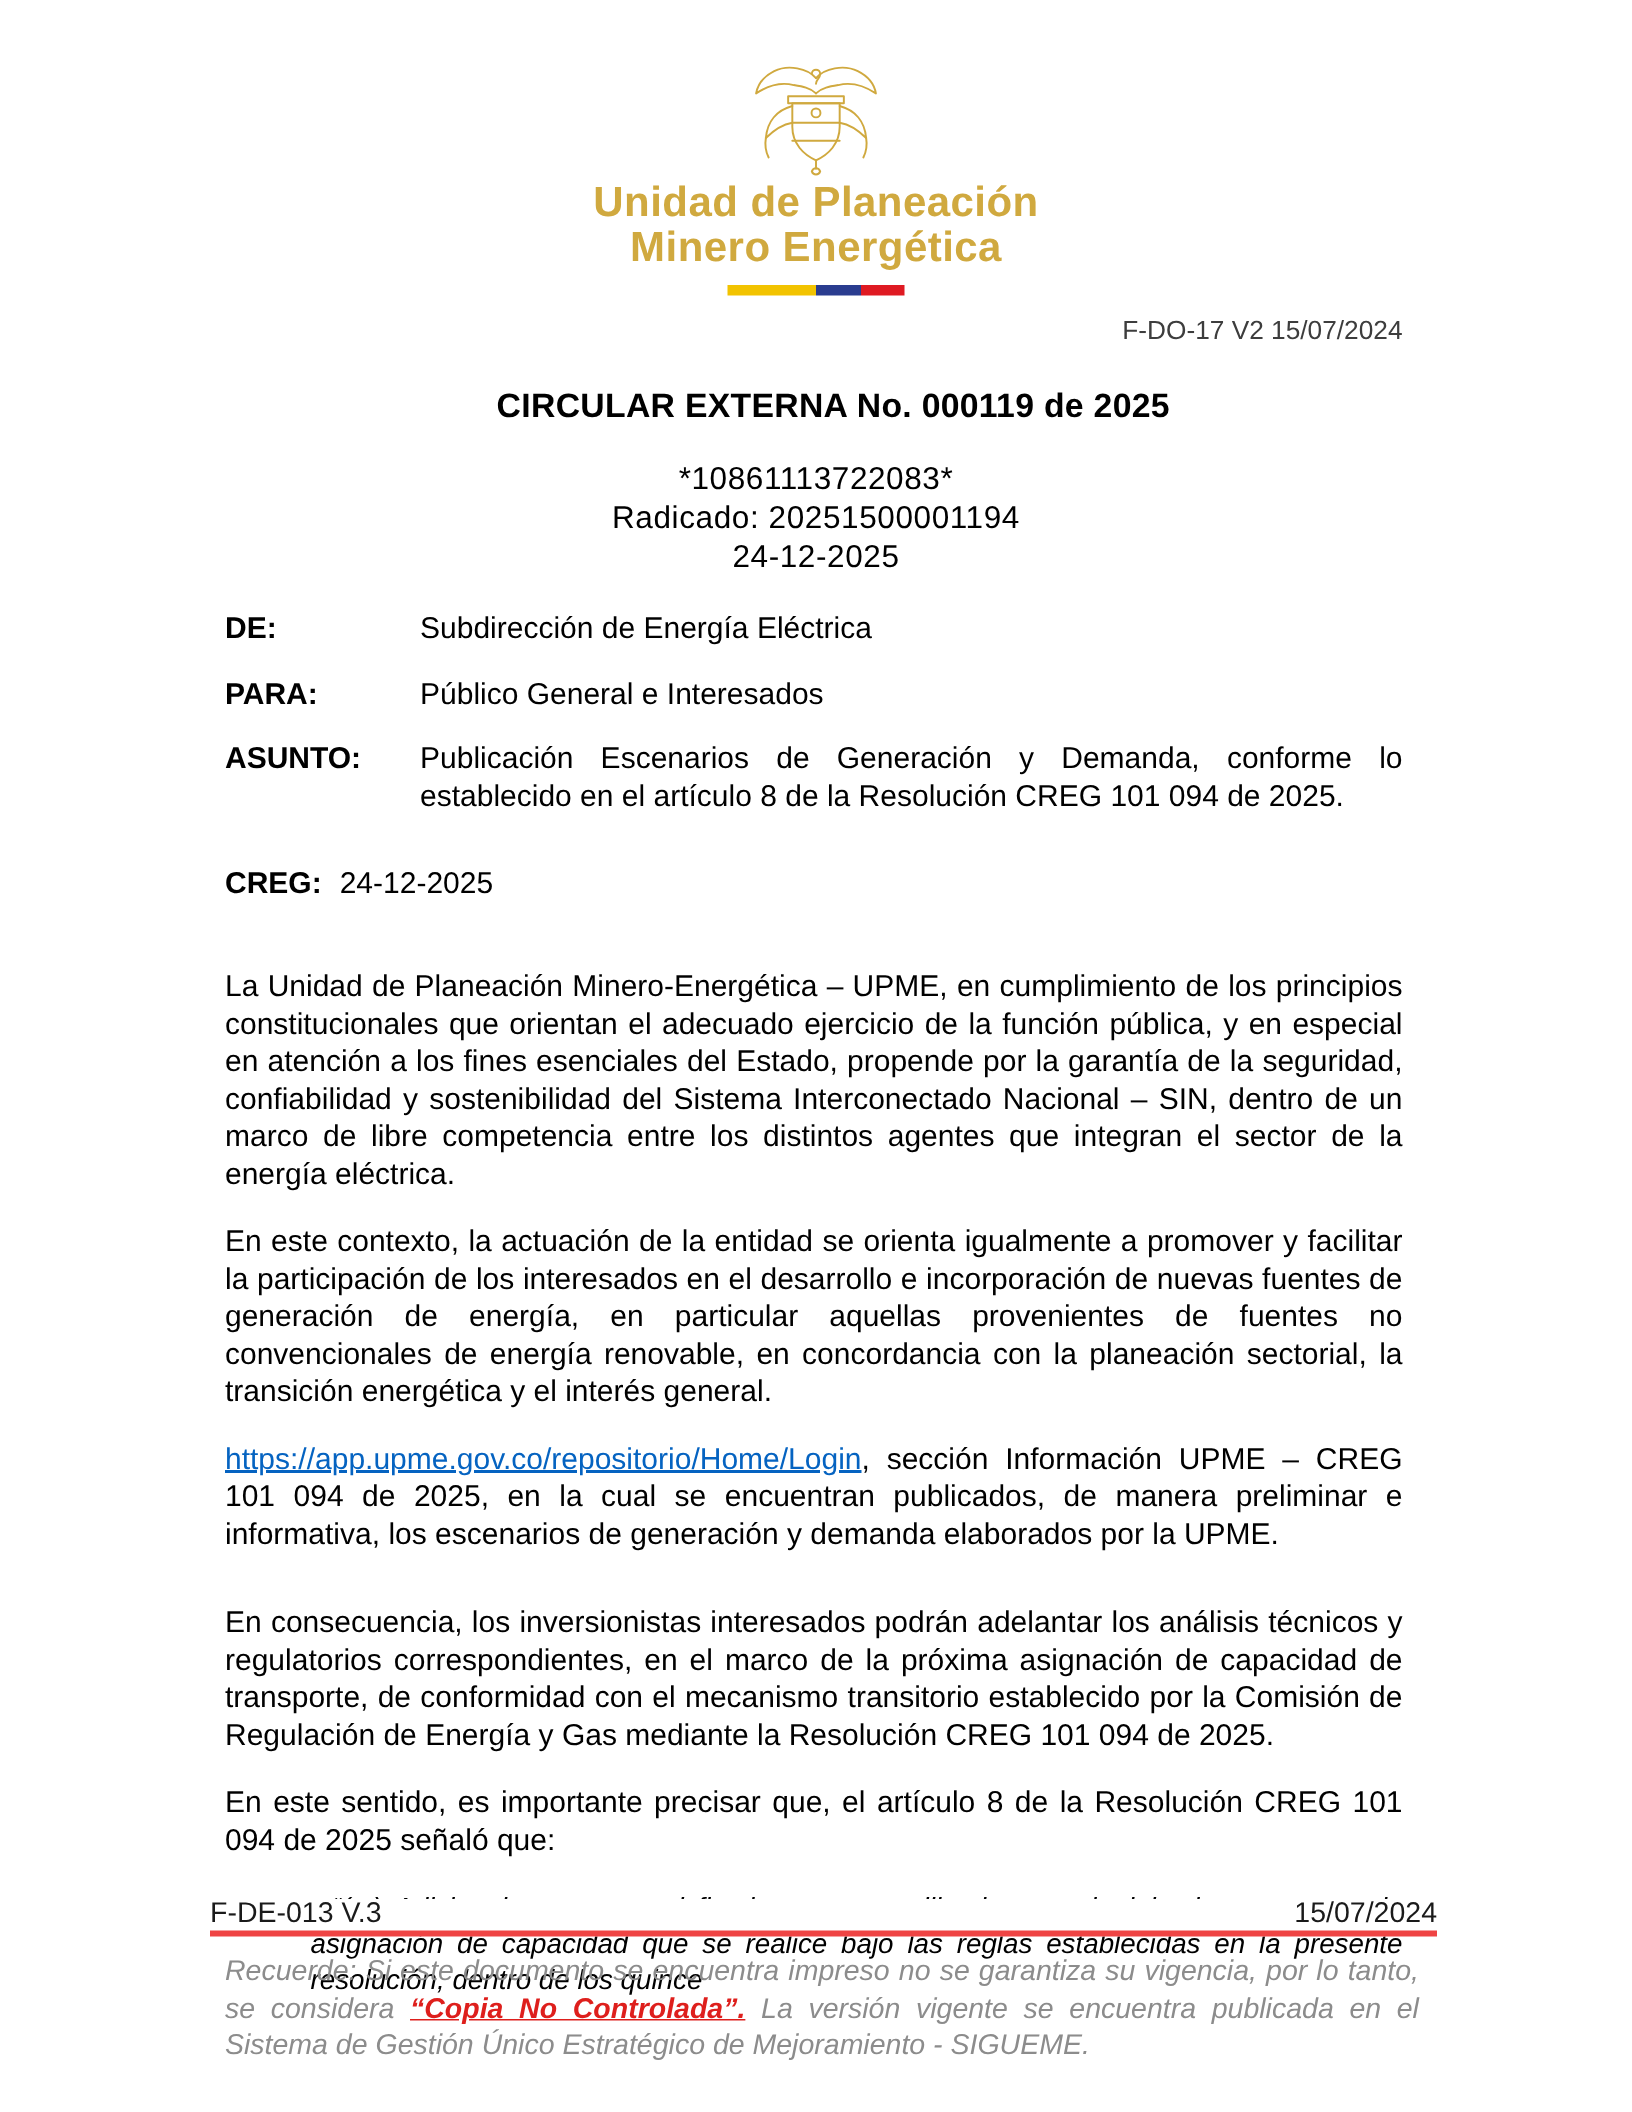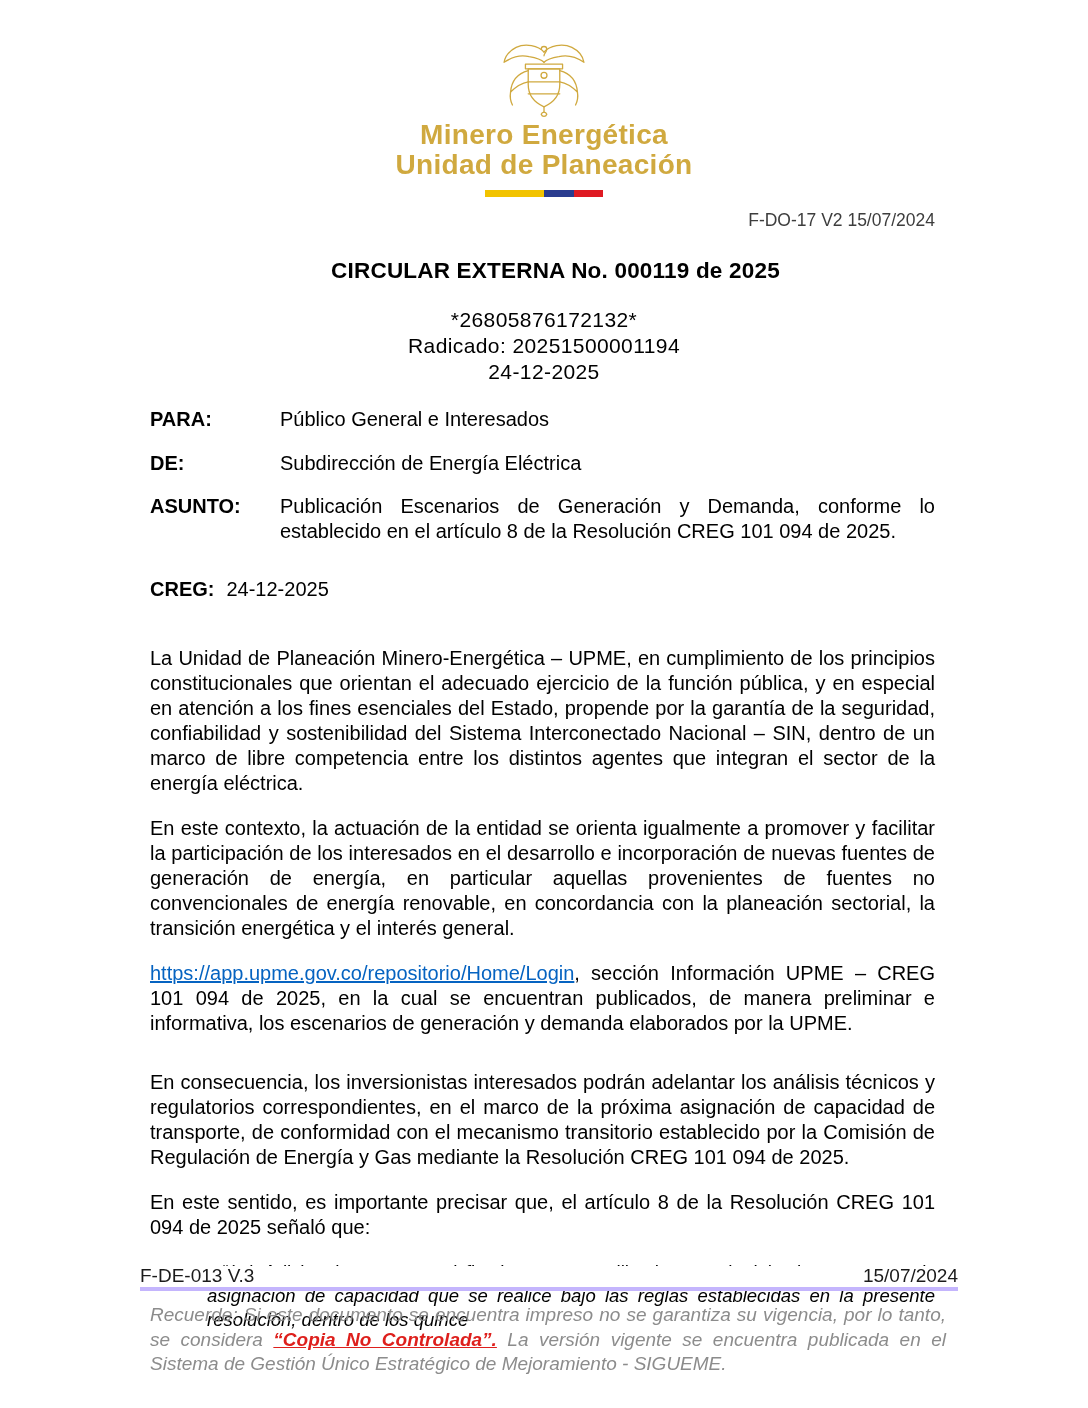--- a/index.html
+++ b/index.html
@@ -55,21 +55,21 @@
   .quote{
     margin:20px 0 0 57px;text-indent:14px;
     font-style:italic;font-size:18.5px;line-height:24px;text-align:justify;
   }
 
   .footer-row{
     position:absolute;left:140px;right:130px;top:1266px;
     background:#fff;
     display:flex;justify-content:space-between;
     font-size:19px;line-height:20px;color:#1a1a1a;
-    padding-bottom:1px;border-bottom:4px solid #c4b5fd;
+    padding-bottom:1px;border-bottom:4px solid #ef4444;
   }
 
   .note{
     position:absolute;left:150px;right:142px;top:1303px;
     font-style:italic;font-size:19px;line-height:24.5px;text-align:justify;
     color:var(--note_gray,#8C8C8C);
   }
 </style>
 </head>
 <body>
@@ -91,50 +91,50 @@
           <path d="M33 33 C22 36 15 44 14 56 C20 50 27 46 33 45"></path>
           <path d="M67 33 C78 36 85 44 86 56 C80 50 73 46 67 45"></path>
           <path d="M14 56 C13 62 14 66 16 70"></path>
           <path d="M86 56 C87 62 86 66 84 70"></path>
           <path d="M50 72 V78"></path>
           <path d="M47 80 C48 77 52 77 53 80 C52 83 48 83 47 80 Z"></path>
         </g>
       </svg>
     </div>
     <div class="org-name">
+      <div>Unidad de Planeación</div>
       <div>Minero Energética</div>
-      <div>Unidad de Planeación</div>
     </div>
     <div class="flag-bar">
       <span class="fy"></span>
       <span class="fb"></span>
       <span class="fr"></span>
     </div>
   </header>
 
   <div class="form-code">F-DO-17 V2 15/07/2024</div>
 
   <h1 class="doc-title">CIRCULAR EXTERNA No. 000119 de 2025</h1>
 
   <div class="radicado-block">
-    <div>*26805876172132*</div>
+    <div>*10861113722083*</div>
     <div class="b">Radicado: 20251500001194</div>
     <div>24-12-2025</div>
   </div>
 
   <div class="content">
 
     <div class="meta">
       <div class="meta-row">
+        <div class="meta-label">DE:</div>
+        <div class="meta-value">Subdirección de Energía Eléctrica</div>
+      </div>
+      <div class="meta-row">
         <div class="meta-label">PARA:</div>
         <div class="meta-value">Público General e Interesados</div>
-      </div>
-      <div class="meta-row">
-        <div class="meta-label">DE:</div>
-        <div class="meta-value">Subdirección de Energía Eléctrica</div>
       </div>
       <div class="meta-row">
         <div class="meta-label">ASUNTO:</div>
         <div class="meta-value just">Publicación Escenarios de Generación y Demanda, conforme lo establecido en el artículo 8 de la Resolución CREG 101 094 de 2025.</div>
       </div>
     </div>
 
     <div class="fecha">
       <span class="lbl">CREG:</span><span>24-12-2025</span>
     </div>

